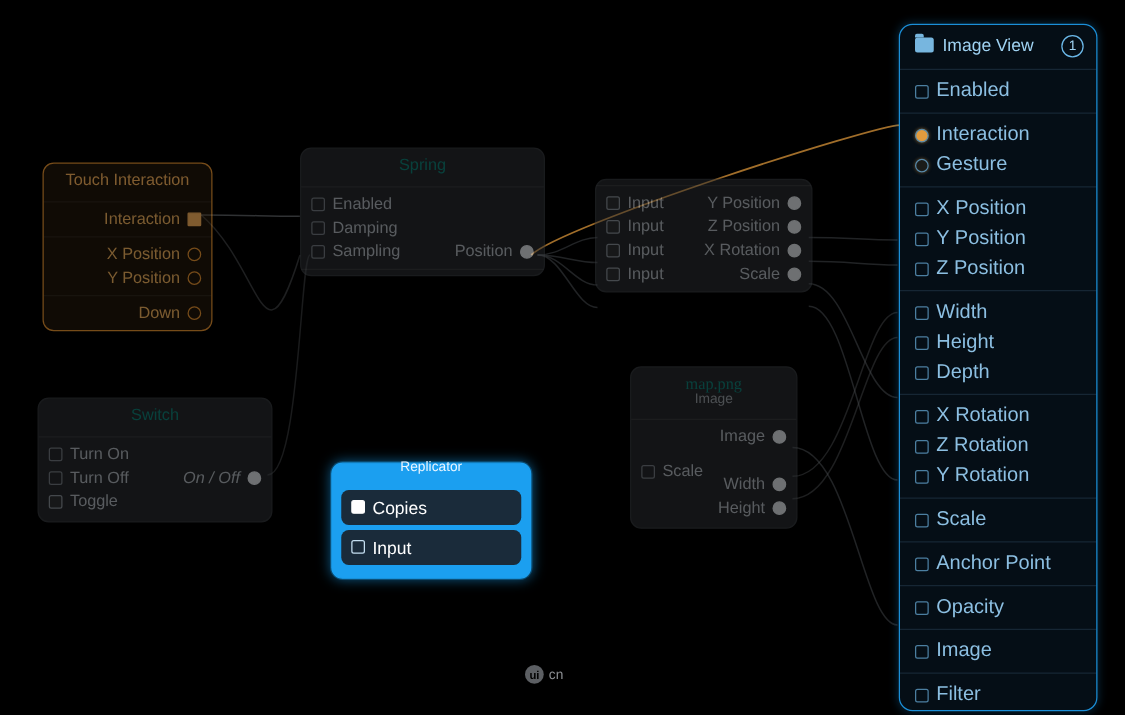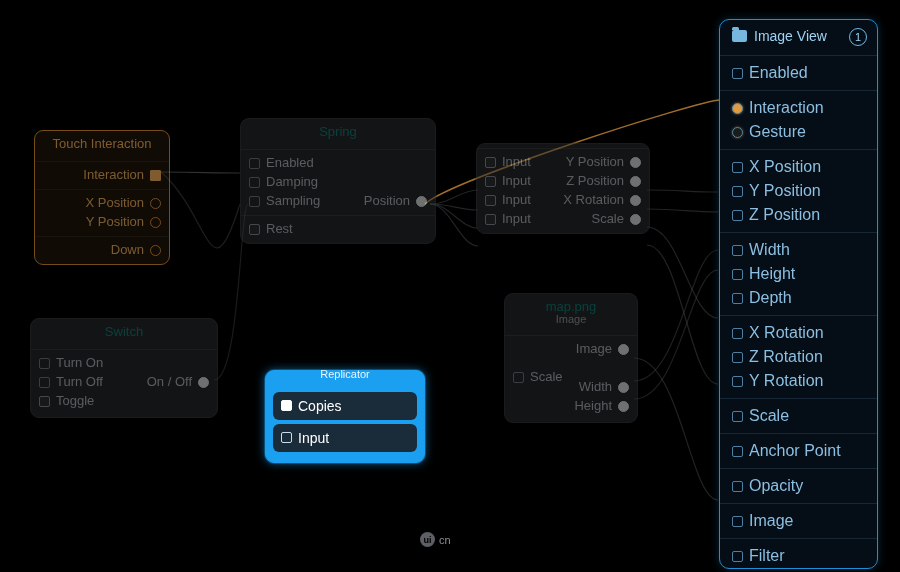--- a/index.html
+++ b/index.html
@@ -205,21 +205,21 @@
       <div class="row">
             <span class="chk"></span>
             <span class="label">Turn Off</span>
           </div>
       <div class="row">
             <span class="chk filled"></span>
             <span class="label">Toggle</span>
           </div>
     </div>
     <div class="col right" style="display:flex; align-items:center;">
-      <div class="row" style="width:100%;">
+      <div class="row" style="width:100%;font-style:italic;">
         <span class="label ml-auto right-label">On / Off</span>
         <span class="port-dot white-filled"></span>
       </div>
     </div>
   </div>
 </div>
 
 <div class="node dim" style="left:240px; top:118px; width:196px;">
   <div class="title">Spring</div>
   <div class="divider"></div>
@@ -239,24 +239,20 @@
           </div>
     </div>
     <div class="col right" style="display:flex; align-items:flex-end;">
       <div class="row" style="width:100%;">
         <span class="label ml-auto right-label">Position</span>
         <span class="port-dot white-filled"></span>
       </div>
     </div>
   </div>
   <div class="divider"></div>
-  <div class="row pad-b">
-        <span class="chk filled"></span>
-        <span class="label">Rest</span>
-      </div>
 </div>
 
 <div class="node dim" style="left:476px; top:143px; width:174px;">
   <div class="divider"></div>
   <div class="row">
     <span class="chk filled"></span>
         <span class="label">Input</span>
     <span class="label ml-auto right-label">Y Position</span>
         <span class="port-dot white-filled"></span>
   </div>
@@ -274,21 +270,21 @@
   </div>
   <div class="row pad-b">
     <span class="chk filled"></span>
         <span class="label">Input</span>
     <span class="label ml-auto right-label">Scale</span>
         <span class="port-dot white-filled"></span>
   </div>
 </div>
 
 <div class="node dim" style="left:504px; top:293px; width:134px;">
-  <div class="title" style="padding-bottom:1px;">map.png</div>
+  <div class="title" style="padding-bottom:1px;font-family:Liberation Serif, serif;">map.png</div>
   <div class="subtitle">Image</div>
   <div class="divider"></div>
   <div class="two-col pad-b">
     <div class="col left" style="display:flex; align-items:center;">
       <div class="row" style="width:100%;">
             <span class="chk"></span>
             <span class="label">Scale</span>
           </div>
     </div>
     <div class="col right">
@@ -314,21 +310,21 @@
   <div class="pill">
     <span class="chk" style="border-color:#fff; background:#fff;"></span>
     <span>Copies</span>
   </div>
   <div class="pill">
     <span class="chk hollow"></span>
     <span>Input</span>
   </div>
 </div>
 
-<div class="panel" style="left:719px; top:19px; width:159px;">
+<div class="panel" style="left:719px; top:19px; width:159px;border-radius:11px;">
   <div class="title">
     <span class="folder-icon" style="color:#7ec0ea;"></span>
     <span>Image View</span>
     <span class="badge">1</span>
   </div>
   <div class="divider"></div>
   <div class="row">
         <span class="chk"></span>
         <span class="label">Enabled</span>
       </div>

